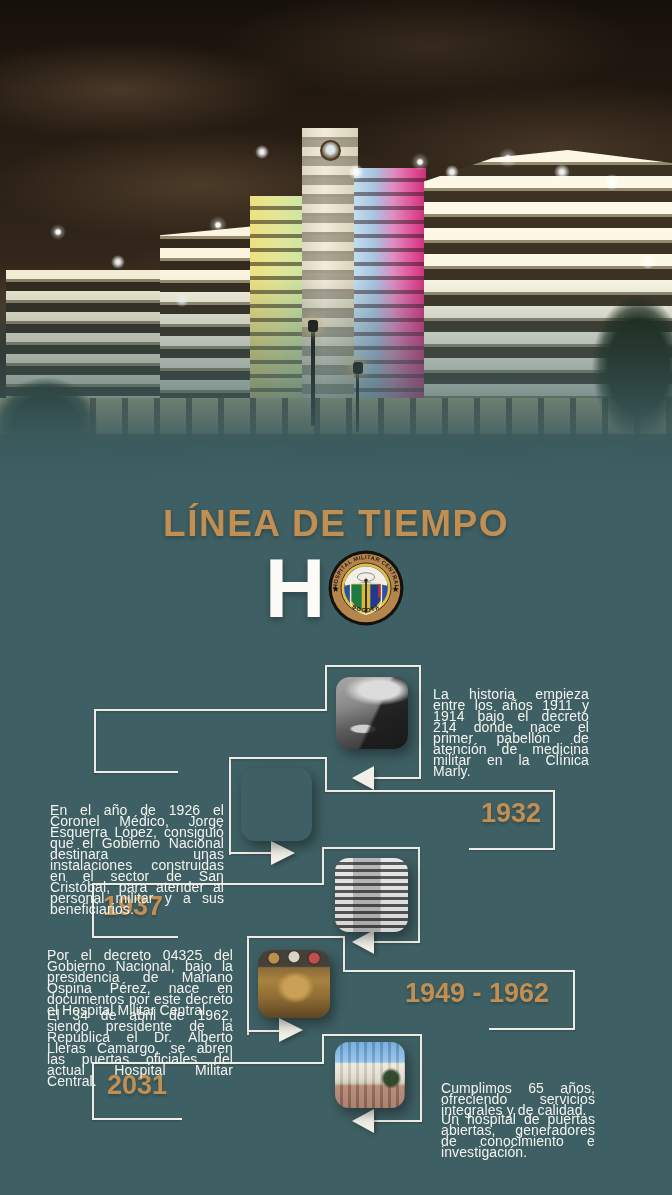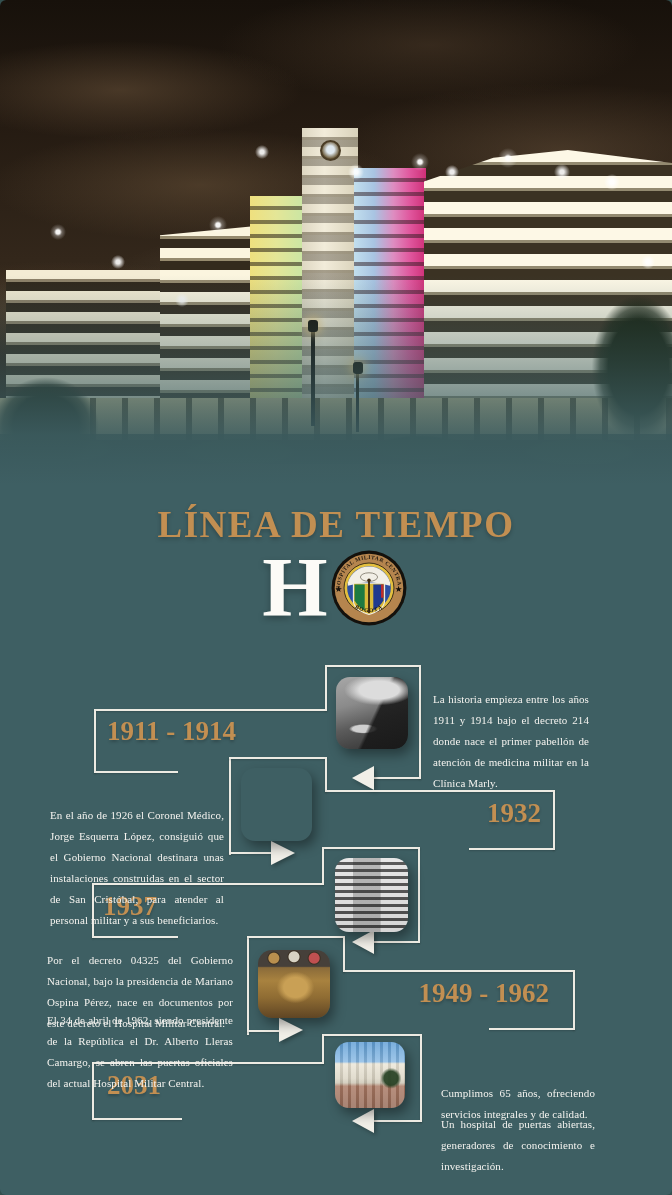--- a/index.html
+++ b/index.html
@@ -1,17 +1,17 @@
 <!DOCTYPE html>
 <html><head>
 <meta charset="utf-8">
 <style>
   html,body{margin:0;padding:0;background:#33504f;}
   .page{position:relative;width:672px;height:1195px;margin:0 auto;overflow:hidden;
-        background:#3E5F63;font-family:Liberation Serif, serif;border-radius:6px;}
+        background:#3E5F63;font-family:Liberation Sans, sans-serif;}
 
   
   .hero{position:absolute;left:0;top:0;width:672px;height:500px;overflow:hidden;}
   .sky{position:absolute;inset:0;
     background:
       radial-gradient(ellipse 260px 70px at 120px 90px, rgba(105,82,58,.55), transparent 70%),
       radial-gradient(ellipse 300px 80px at 430px 45px, rgba(80,62,44,.5), transparent 70%),
       radial-gradient(ellipse 330px 95px at 560px 150px, rgba(108,86,62,.45), transparent 70%),
       radial-gradient(ellipse 300px 80px at 200px 185px, rgba(120,95,66,.42), transparent 70%),
       radial-gradient(ellipse 280px 70px at 70px 310px, rgba(135,106,72,.38), transparent 70%),
@@ -90,21 +90,21 @@
   .seg{position:absolute;background:#EDEBE3;box-shadow:0 1px 2px rgba(0,0,0,.18);}
   .arrowL{position:absolute;width:0;height:0;border-top:12px solid transparent;
     border-bottom:12px solid transparent;border-right:22px solid #F1EFE8;
     filter:drop-shadow(2px 2px 2px rgba(0,0,0,.3));}
   .arrowR{position:absolute;width:0;height:0;border-top:12px solid transparent;
     border-bottom:12px solid transparent;border-left:24px solid #F1EFE8;
     filter:drop-shadow(2px 2px 2px rgba(0,0,0,.3));}
   .year{position:absolute;color:#C28F52;font-size:27px;font-weight:bold;line-height:30px;
     text-shadow:0 2px 3px rgba(0,0,0,.22);white-space:nowrap;}
   .year.r{text-align:right;}
-  .para{position:absolute;color:#F4F3EF;font-size:11px;line-height:21px;
+  .para{position:absolute;color:#F4F3EF;font-size:14px;line-height:11px;
     text-align:justify;letter-spacing:.1px;}
   .photo{position:absolute;border-radius:14px;box-shadow:4px 6px 12px rgba(0,0,0,.38);}
   .ph1{left:336px;top:677px;width:72px;height:72px;background:
     radial-gradient(ellipse 50px 22px at 60% 18%, #dcdcdc 0 40%, transparent 70%),
     linear-gradient(115deg, rgba(25,25,25,0) 52%, rgba(22,22,22,.85) 56%),
     radial-gradient(ellipse 18px 6px at 38% 72%, #cfcfcf 0 60%, transparent 80%),
     linear-gradient(165deg,#a8a8a8 0%,#8a8a8a 35%,#5c5c5c 60%,#2e2e2e 100%);}
   .ph2{left:241px;top:768px;width:71px;height:73px;background:
     radial-gradient(ellipse 22px 20px at 18% 48%, rgba(66,50,28,.95) 0 45%, transparent 70%),
     radial-gradient(ellipse 26px 10px at 30% 38%, rgba(210,195,150,.9) 0 50%, transparent 75%),
@@ -223,21 +223,20 @@
 
   <div class="seg" style="left:322px;top:1034px;width:100px;height:2px"></div>
   <div class="seg" style="left:420px;top:1034px;width:2px;height:88px"></div>
   <div class="seg" style="left:374px;top:1120px;width:48px;height:2px"></div>
   <div class="seg" style="left:322px;top:1034px;width:2px;height:30px"></div>
   <div class="arrowL" style="left:352px;top:1109px"></div>
   <div class="seg" style="left:92px;top:1062px;width:232px;height:2px"></div>
   <div class="seg" style="left:92px;top:1062px;width:2px;height:58px"></div>
   <div class="seg" style="left:92px;top:1118px;width:90px;height:2px"></div>
 
-  <div class="year" style="left:107px;top:716px">1911 - 1914</div>
   <div class="year r" style="left:325px;top:798px;width:216px">1932</div>
   <div class="year" style="left:103px;top:891px">1937</div>
   <div class="year r" style="left:343px;top:978px;width:206px">1949 - 1962</div>
   <div class="year" style="left:107px;top:1070px">2031</div>
 
   <div class="photo ph1"></div>
   <div class="photo ph2"></div>
   <div class="photo ph3"></div>
   <div class="photo ph4"></div>
   <div class="photo ph5"></div>

